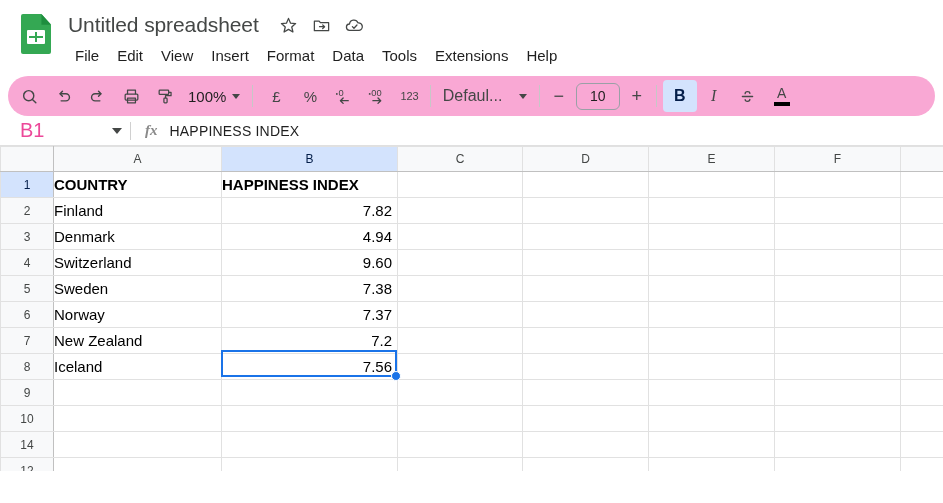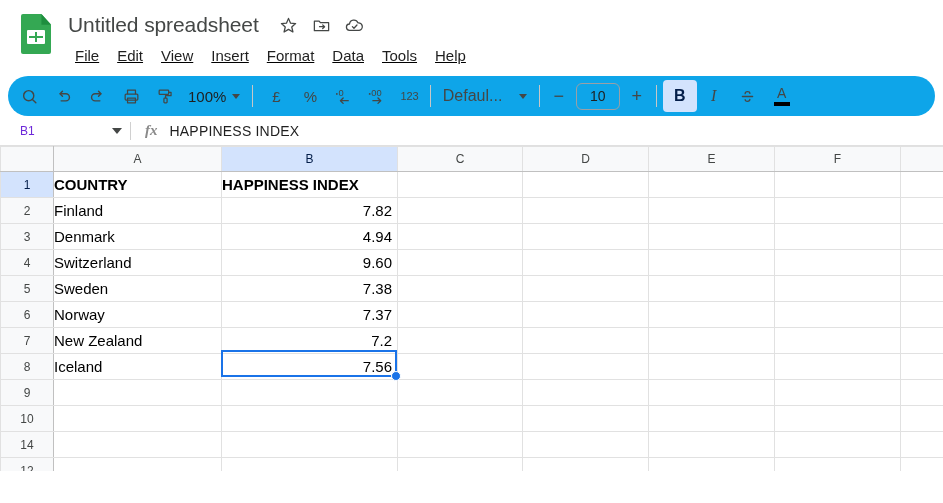--- a/index.html
+++ b/index.html
@@ -36,31 +36,31 @@
   }
   .title-block { display:flex; flex-direction:column; padding-left: 8px; }
   .title-row { display:flex; align-items:center; height: 34px; }
   .doc-title {
     font-size: 21px; color:#444746; letter-spacing:-0.1px;
     padding: 0 2px; line-height: 28px; white-space:nowrap;
   }
   .hdr-icons { display:flex; align-items:center; gap:11px; margin-left: 17px; }
   .hdr-icon { width:22px; height:22px; display:flex; align-items:center; justify-content:center; cursor:pointer; }
   .hdr-icon svg { display:block; }
-  .menubar { display:flex; align-items:center; gap: 0; height: 26px; margin-top:1px;text-decoration:underline; }
+  .menubar { display:flex; align-items:center; gap: 0; height: 26px; margin-top:1px; }
   .menu-item {
     font-size: 15px; color:#1f1f1f; padding: 3px 9px; border-radius:4px;
     cursor:pointer; white-space:nowrap; line-height:18px;
   }
 
   
   .toolbar-outer { padding: 0 8px; }
   .toolbar {
     display:flex; align-items:center; height: 40px;
-    background:#0ea5e9; border-radius: 20px; padding: 0 4px;
+    background:#f9a8d4; border-radius: 20px; padding: 0 4px;
     overflow:hidden;
   }
   .tb-btn {
     width:34px; height:32px; display:flex; align-items:center; justify-content:center;
     border-radius:4px; cursor:pointer; flex:0 0 auto; color:#444746;
   }
   .tb-btn.active { background:#d3e3fd; color:#041e49; }
   .tb-text {
     font-size:14px; color:#1f1f1f; display:flex; align-items:center;
     height:32px; padding:0 5px; border-radius:4px; cursor:pointer; white-space:nowrap;
@@ -77,21 +77,21 @@
     width:44px; height:27px; border:1px solid #9aa0a6; border-radius:6px;
     display:flex; align-items:center; justify-content:center;
     font-size:14px; color:#1f1f1f; background:transparent; cursor:text;
   }
   .glyph { font-size:15px; color:#444746; line-height:1; }
   .glyph-sm { font-size:11px; color:#444746; line-height:1; }
 
   
   .formula-bar { display:flex; align-items:center; height:30px; background:#fff; padding-left:12px; border-bottom:1px solid #e0e0e0;}
   .namebox { display:flex; align-items:center; width:118px; height:26px; }
-  .namebox .val { font-size:12px; color:#6d28d9; flex:1; padding-left:8px; }
+  .namebox .val { font-size:20px; color:#ec4899; flex:1; padding-left:8px; }
   .namebox .caret2 { width:0;height:0;border-left:5px solid transparent;border-right:5px solid transparent;border-top:6px solid #444746; margin-right:8px; }
   .fb-sep { width:1px; height:18px; background:#d0d0d0; }
   .fx { font-size:15px; font-style:italic; color:#8a8a8a; padding:0 12px 0 14px; font-family:"Liberation Serif", serif; font-weight:bold;}
   .fb-input { flex:1; font-size:14px; color:#1f1f1f; letter-spacing:0.2px; }
 
   
   .grid-wrap { position:relative; width:943px; height:325px; overflow:hidden; background:#fff; }
   table.sheet { border-collapse: collapse; table-layout: fixed; width:1000px; }
   table.sheet td, table.sheet th { border:1px solid #e1e1e1; padding:0; font-weight:normal; }
   .corner { width:53px; height:25px; background:#f8f9fa; border-right:1px solid #c0c0c0 !important; border-bottom:1px solid #c0c0c0 !important; }
@@ -158,20 +158,21 @@
         </div>
       </div>
       <div class="menubar">
         <div class="menu-item">File</div>
         <div class="menu-item">Edit</div>
         <div class="menu-item">View</div>
         <div class="menu-item">Insert</div>
         <div class="menu-item">Format</div>
         <div class="menu-item">Data</div>
         <div class="menu-item">Tools</div>
+        <div class="menu-item">Extensions</div>
         <div class="menu-item">Help</div>
       </div>
     </div>
   </div>
 
   <div class="toolbar-outer">
     <div class="toolbar">
 
       <div class="tb-btn">
         <svg width="19" height="19" viewBox="0 0 24 24" fill="none" stroke="#444746" stroke-width="1.8" stroke-linecap="round">

